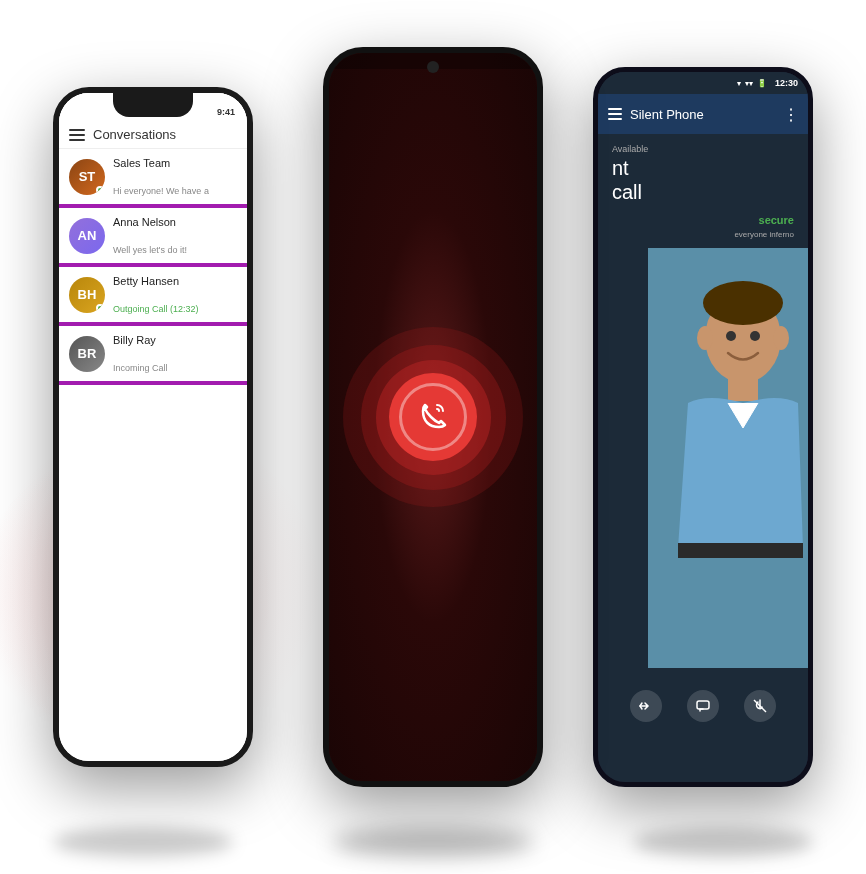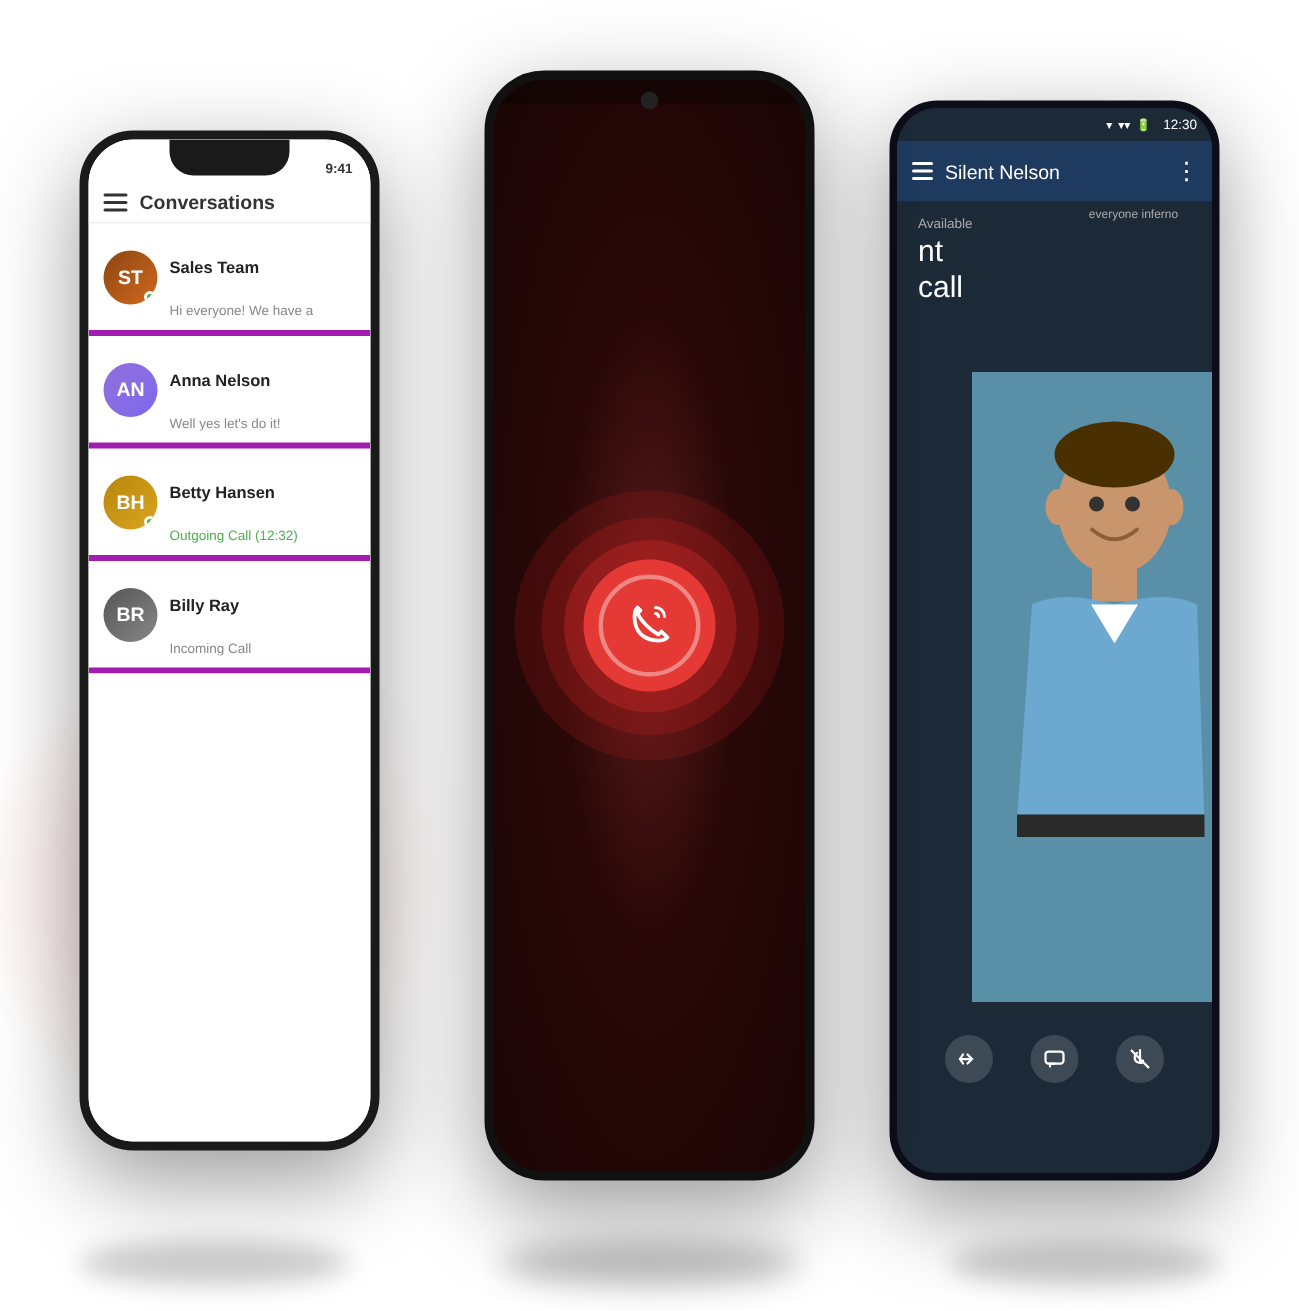--- a/index.html
+++ b/index.html
@@ -100,21 +100,21 @@
       background: #333;
       border-radius: 1px;
     }
 
     .menu-icon-wrap {
       position: relative;
     }
 
     .app-header .title {
       font-size: 13px;
-      font-weight: 700;
+      font-weight: 400;
       color: #333;
       flex: 1;
     }
 
     .conversations-list {
       overflow: hidden;
     }
 
     .conv-item {
       display: flex;
@@ -147,26 +147,25 @@
     .avatar.sales { background: linear-gradient(135deg, #8B4513, #d2691e); }
     .avatar.anna { background: linear-gradient(135deg, #9370DB, #7B68EE); }
     .avatar.betty { background: linear-gradient(135deg, #B8860B, #DAA520); }
     .avatar.billy { background: linear-gradient(135deg, #555, #888); }
     .avatar.brandon { background: linear-gradient(135deg, #777, #aaa); }
 
     .conv-text { flex: 1; min-width: 0; }
 
     .conv-name {
       font-size: 11px;
-      font-weight: 700;
+      font-weight: 400;
       color: #222;
       white-space: nowrap;
       overflow: hidden;
       text-overflow: ellipsis;
-      margin-top: 16px;
     }
 
     .conv-sub {
       font-size: 9px;
       color: #888;
       white-space: nowrap;
       overflow: hidden;
       text-overflow: ellipsis;
       margin-top: 17px;
     }
@@ -312,21 +311,21 @@
     }
 
     .battery-icon {
       font-size: 8px;
       color: white;
     }
 
     .time-text {
       font-size: 9px;
       color: white;
-      font-weight: 400;
+      font-weight: 700;
       margin-left: 4px;
     }
 
     .phone-right .app-bar {
       height: 40px;
       background: #1e3a5f;
       display: flex;
       align-items: center;
       padding: 0 10px;
       gap: 8px;
@@ -355,21 +354,21 @@
 
     .dots-icon {
       color: white;
       font-size: 16px;
       letter-spacing: -1px;
     }
 
     .call-screen-content {
       flex: 1;
       display: flex;
-      flex-direction: row;
+      flex-direction: column;
       position: relative;
     }
 
     .caller-info {
       padding: 10px 14px;
       color: white;
     }
 
     .caller-label {
       font-size: 9px;
@@ -600,21 +599,21 @@
         <span class="status-icon">▾▾</span>
         <span class="battery-icon">🔋</span>
         <span class="time-text">12:30</span>
       </div>
       <div class="app-bar">
         <div class="hamburger">
           <span></span>
             <span></span>
             <span></span>
         </div>
-        <span class="app-bar-title">Silent Nelson</span>
+        <span class="app-bar-title">Silent Phone</span>
         <span class="dots-icon">⋮</span>
       </div>
       <div class="call-screen-content">
         <div class="caller-info">
           <div class="caller-label">Available</div>
           <div class="caller-name-big">
             <div>nt</div>
             <div>call</div>
           </div>
         </div>

